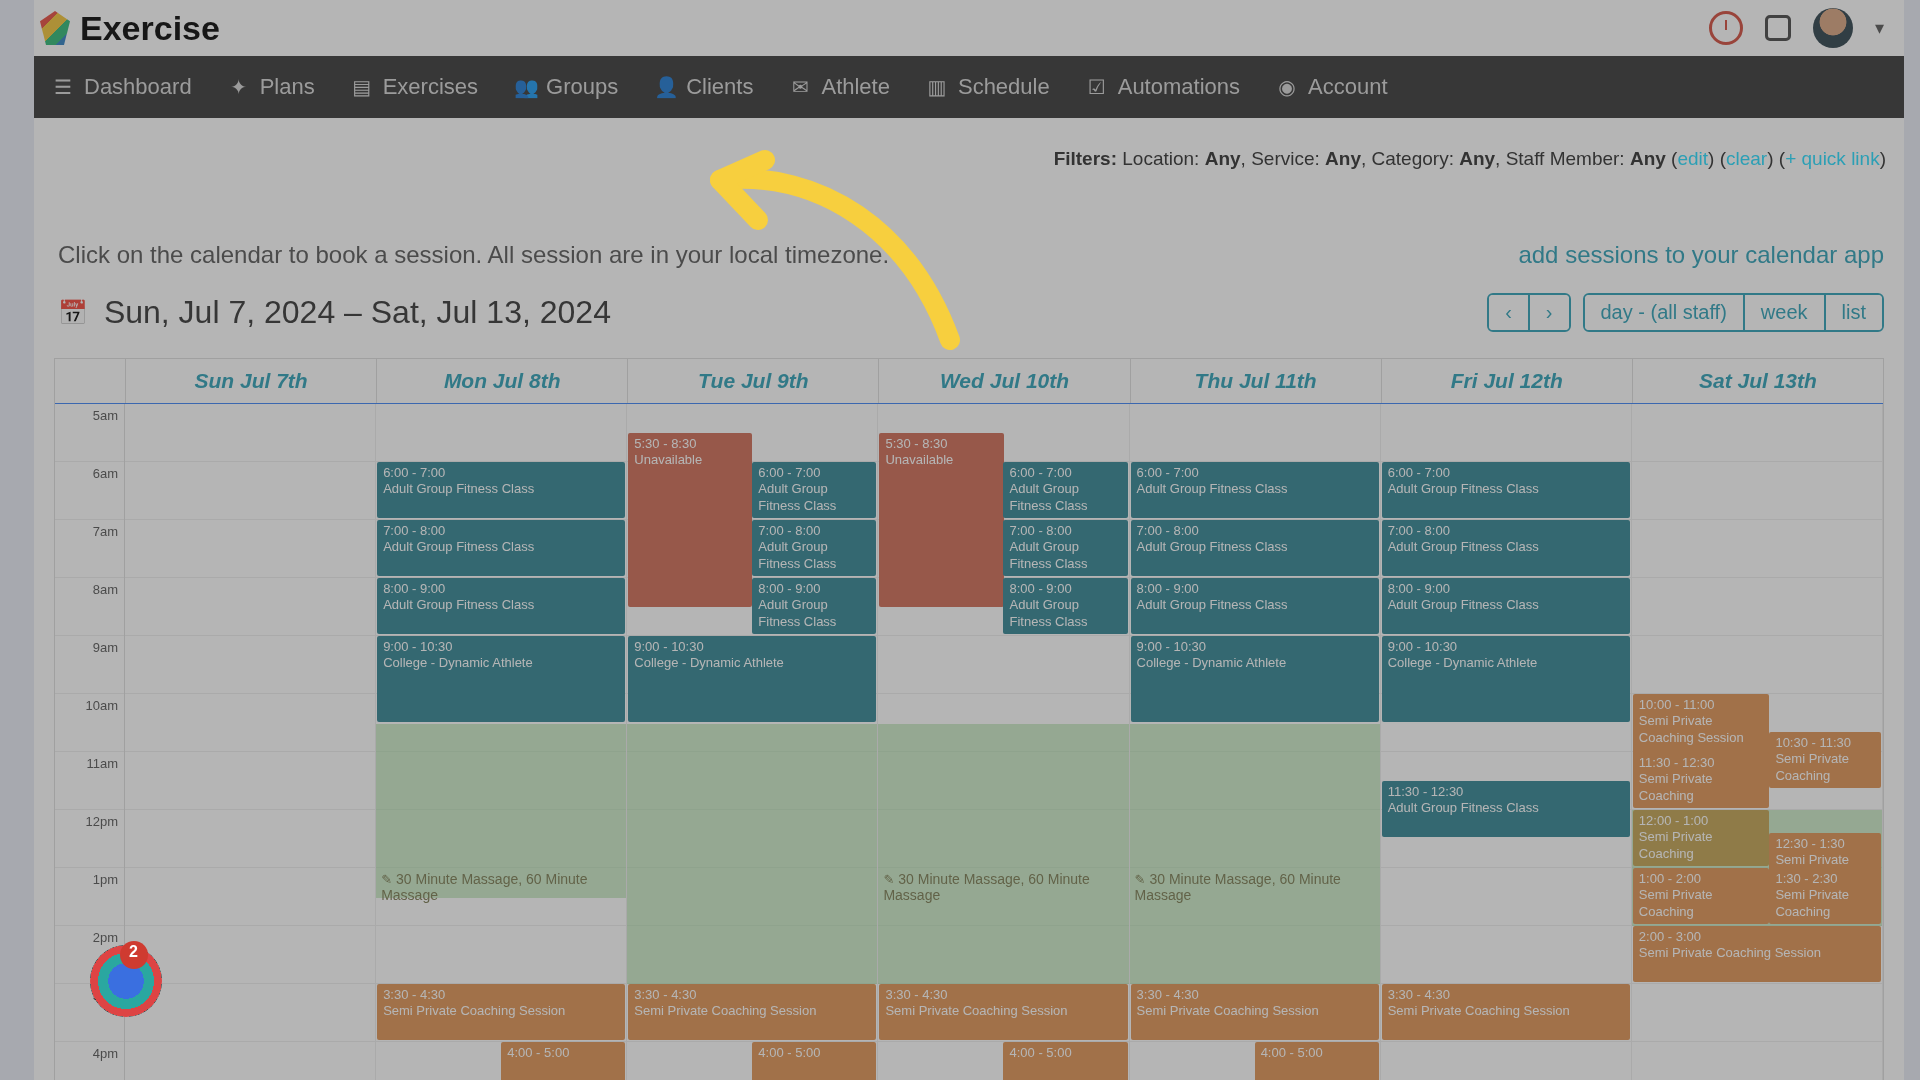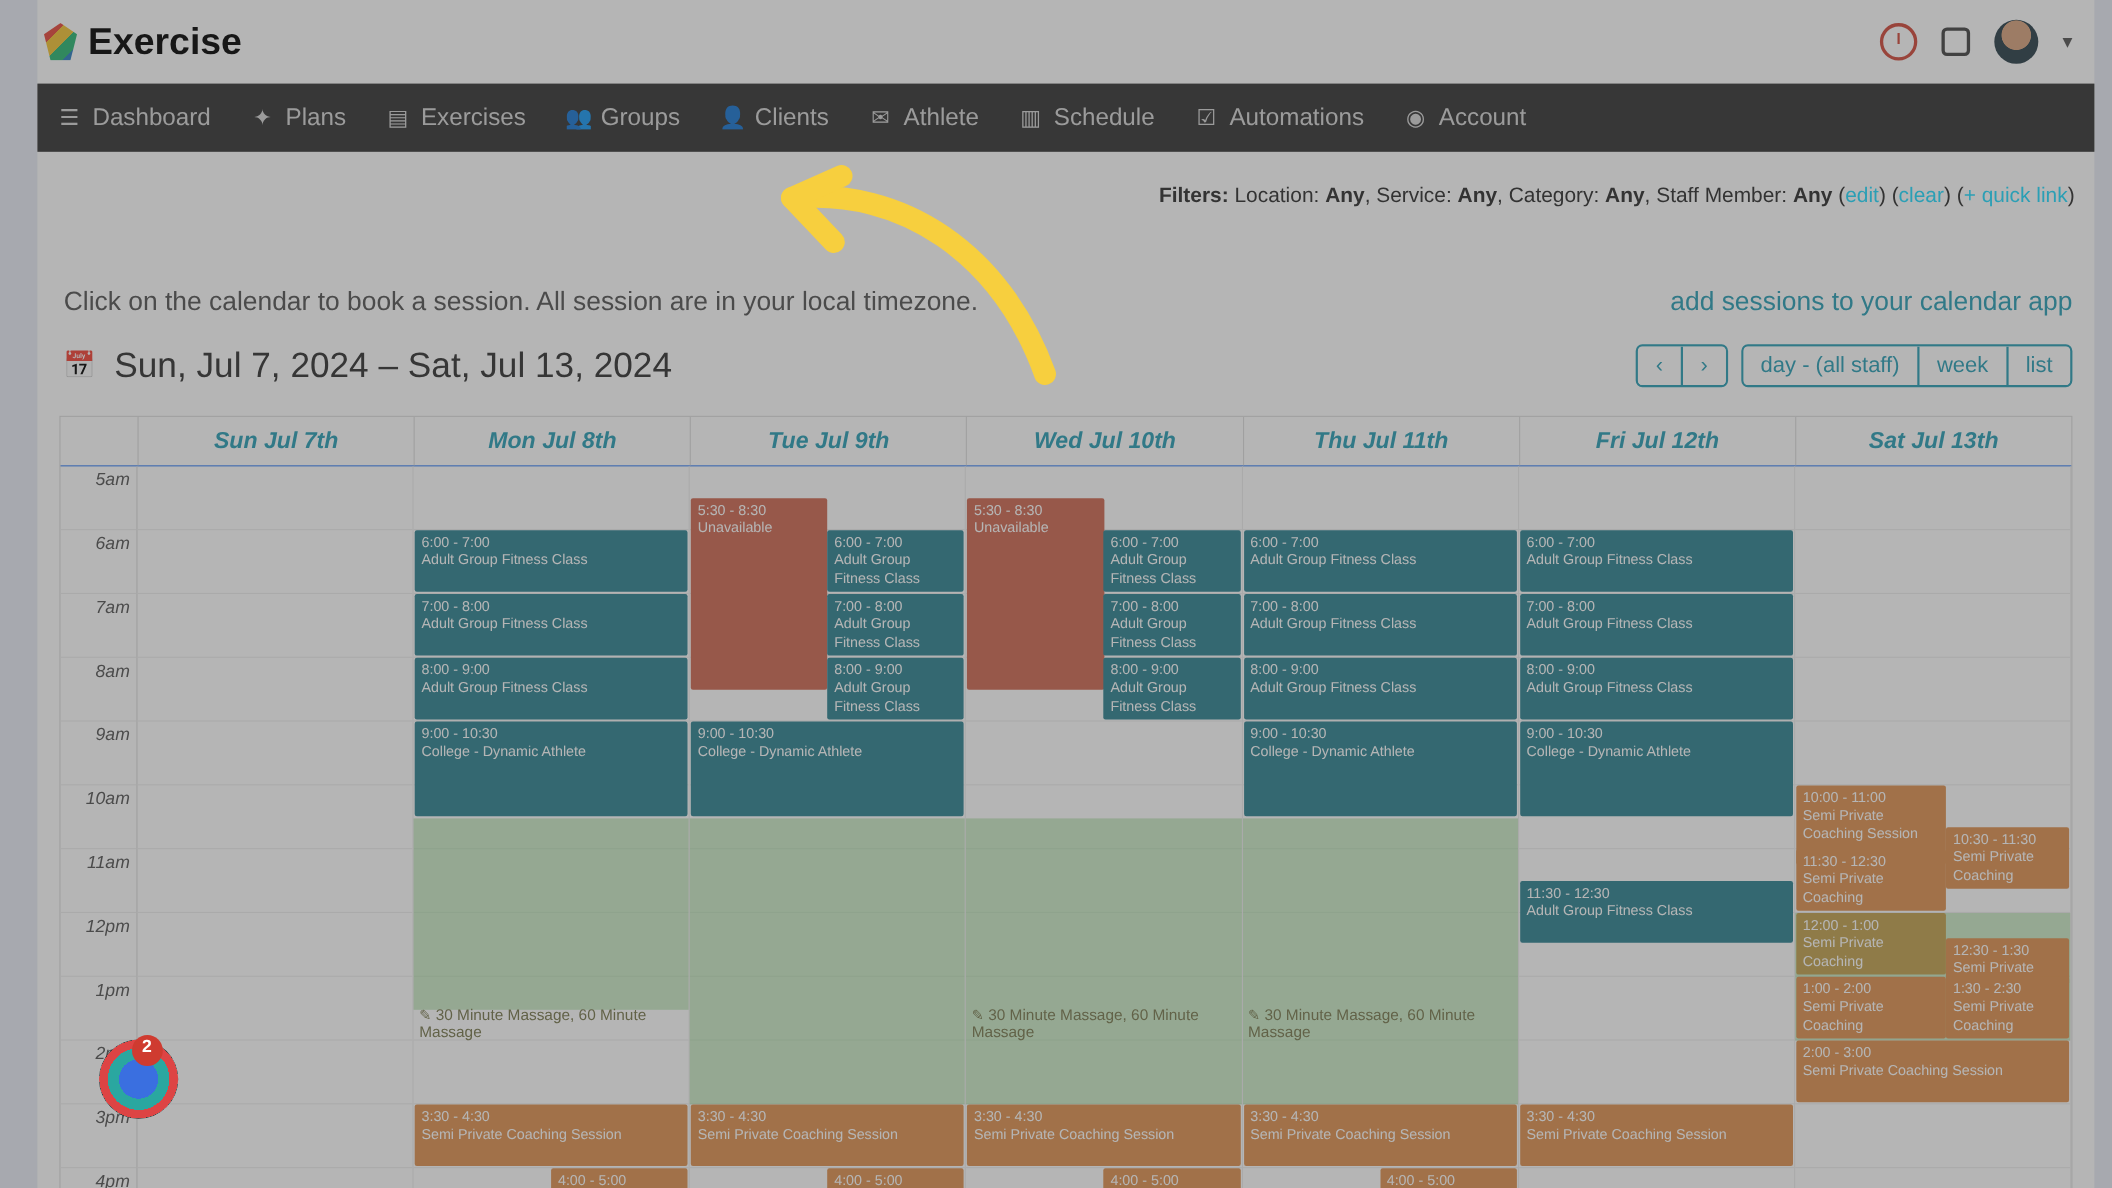--- a/index.html
+++ b/index.html
@@ -20,21 +20,21 @@
   }
   .app {
     position: absolute;
     left: 34px; top: 0;
     width: 1870px;
     height: 1080px;
     background: #fff;
   }
   
   .topbar {
-    height: 76px;
+    height: 56px;
     display: flex;
     align-items: center;
     padding: 0 20px 0 6px;
     justify-content: space-between;
   }
   .brand {
     display: flex; align-items: center; gap: 10px;
     font-weight: 700; font-size: 34px;
   }
   .brand-logo {
@@ -136,42 +136,42 @@
   .cal-head div:first-child{border-left:none;}
   .cal-head .daylink{color:#2b9fb5;}
   .cal-body {
     position:relative;
     display:grid;
     grid-template-columns: 70px repeat(7,1fr);
     height: 700px;
   }
   .timecol { border-right:1px solid #ddd; }
   .timecell {
-    height:58px;border-bottom:1px solid #eee;font-size:16px;color:#555;
-    padding:4px 6px;text-align:right;font-style:italic;
+    height:58px;border-bottom:1px solid #eee;font-size:13px;color:#555;
+    padding:4px 6px;text-align:right;
   }
   .daycol { border-right:1px solid #eee;position:relative; }
   .daycol .hourline{height:58px;border-bottom:1px solid #eee;}
   .event {
     position:absolute;left:1px;right:1px;
     border-radius:2px;
     padding:3px 6px;
     font-size:13px;color:#fff;
     overflow:hidden;
     line-height:1.25;
   }
   .event.teal{background:#2f8392;}
   .event.red{background:#cf6a53;}
   .event.amber{background:#df9251;}
   .event.olive{background:#c2a24f;}
   .avail {
     position:absolute;left:0;right:0;background:rgba(140,210,130,0.45);
   }
   .massage {
-    position:absolute;left:2px;right:2px;color:#7a7a50;font-size:14px;padding:3px;margin-top:23px;
+    position:absolute;left:2px;right:2px;color:#7a7a50;font-size:14px;padding:3px;
   }
   
   .dim {
     position:absolute;left:0;top:0;width:1920px;height:1080px;
     background:rgba(60,60,60,0.38);
     z-index:20;
     pointer-events:none;
   }
   .annot-arrow {
     position:absolute;z-index:31;left:680px;top:140px;pointer-events:none;

